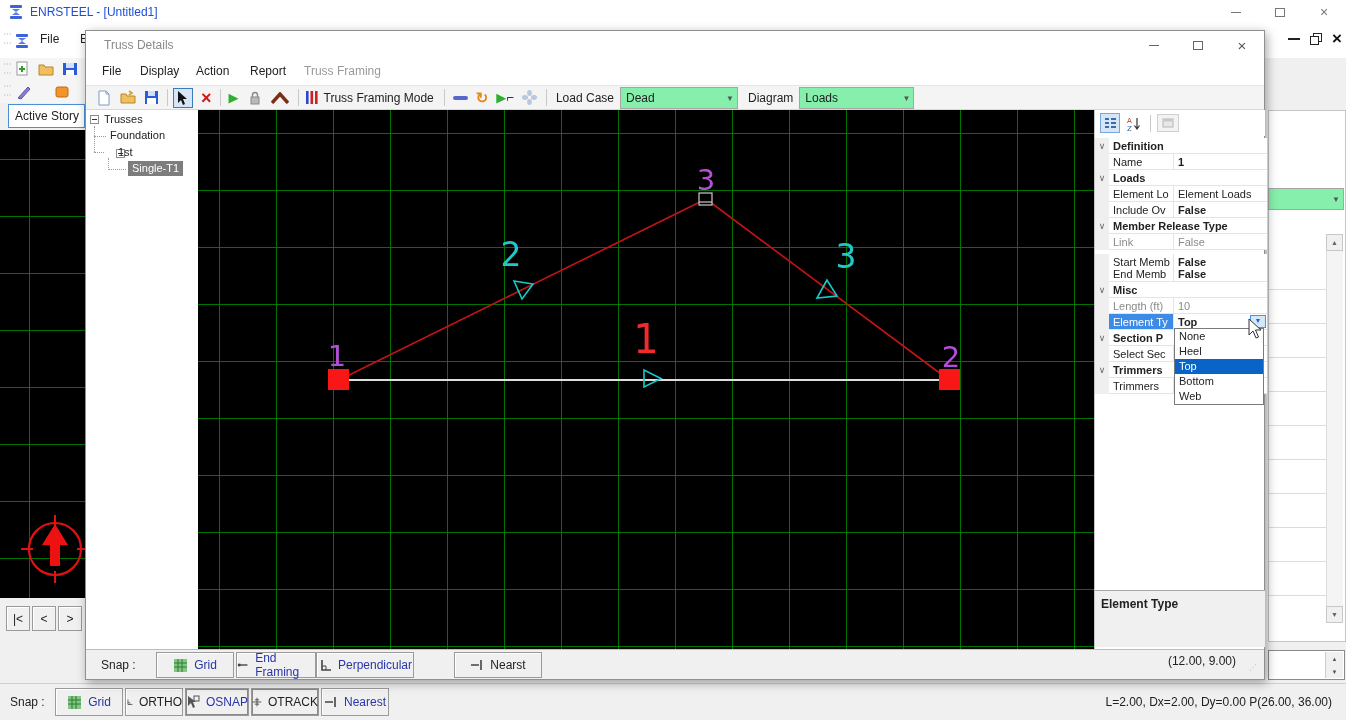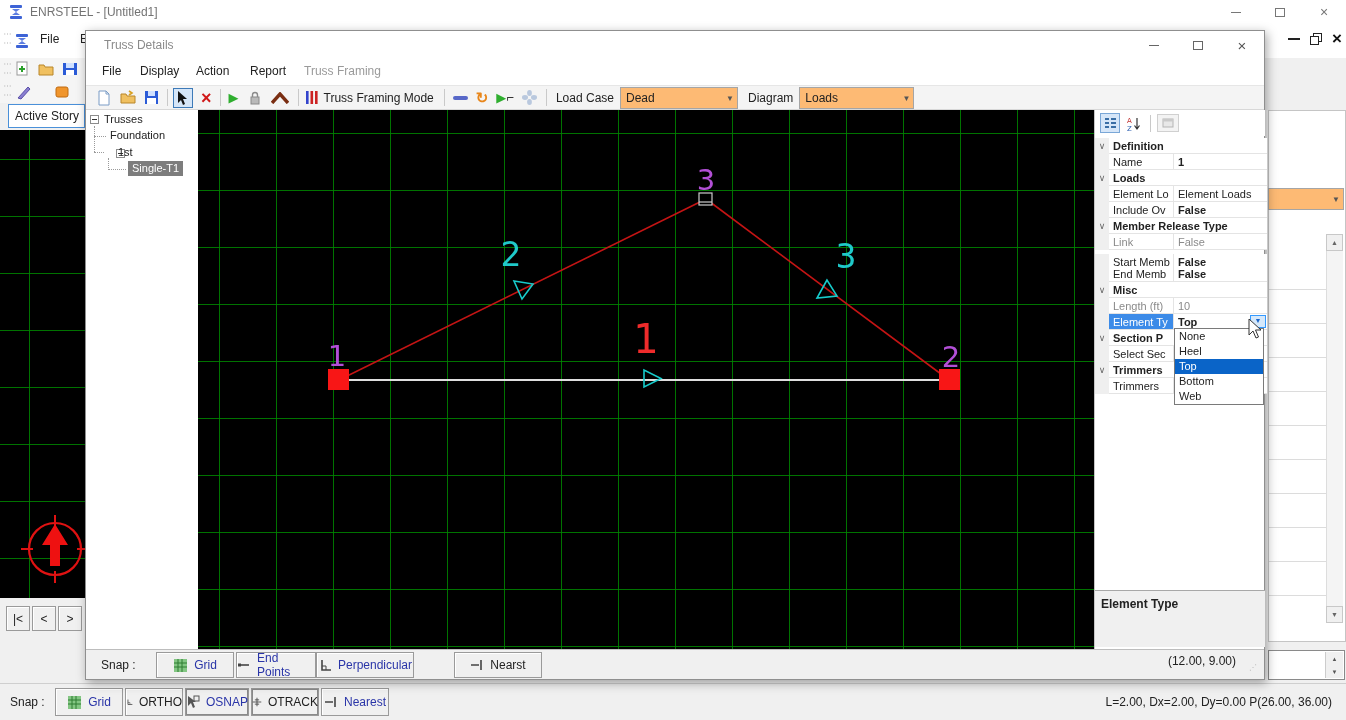--- a/index.html
+++ b/index.html
@@ -13,21 +13,21 @@
                      linear-gradient(to right,rgba(0,135,0,.85) 1px,transparent 1px);
     background-size:57px 57px;}
   
   .winctl{width:44px;height:100%;display:flex;align-items:center;justify-content:center;color:#777;}
   .minbar{width:10px;height:1px;background:#777;}
   .maxbox{width:10px;height:9px;border:1px solid #777;}
   .xglyph{font-size:14px;line-height:1;color:#777;}
   
   .menuitem{padding:4px 8px;display:inline-block;}
   .tbsep{width:1px;height:17px;background:#c9c9c9;}
-  .combo{background:#fdba74;border:1px solid #a5a5a5;height:22px;display:flex;align-items:center;padding-left:5px;position:relative;font-size:12px;}
+  .combo{background:#86efac;border:1px solid #a5a5a5;height:22px;display:flex;align-items:center;padding-left:5px;position:relative;font-size:12px;}
   .combo .arr{position:absolute;right:3px;top:6px;font-size:8px;color:#555;}
   
   .tbox{width:9px;height:9px;border:1px solid #8c8c8c;background:#fff;position:relative;display:inline-block;}
   .tbox::after{content:"";position:absolute;left:1px;right:1px;top:3px;height:1px;background:#333;}
   
   .prow{position:absolute;left:0;width:172px;height:16px;display:flex;font-size:11px;background:#fff;}
   .prow .gut{width:14px;background:#efefef;flex:none;display:flex;align-items:center;justify-content:center;color:#666;font-size:9px;}
   .prow .lab{width:65px;flex:none;padding:2px 2px 0 4px;border-right:1px solid #e4e4e4;border-bottom:1px solid #e4e4e4;overflow:hidden;white-space:nowrap;}
   .prow .val{flex:1;padding:2px 2px 0 4px;border-bottom:1px solid #e4e4e4;overflow:hidden;white-space:nowrap;position:relative;}
   .prow.cat .lab{border-right:none;font-weight:bold;width:158px;}
@@ -44,21 +44,21 @@
 </head>
 <body>
 
 <div class="abs" style="left:0;top:0;width:1346px;height:24px;background:#fff;">
   <svg class="abs" style="left:8px;top:4px;" width="16" height="16" viewBox="0 0 16 16">
     <rect x="2" y="1" width="12" height="3" rx="1" fill="#3d63d6"></rect>
     <polygon points="4,5 12,5 8,8" fill="#5b7ce0"></polygon>
     <polygon points="8,8 4,11 12,11" fill="#5b7ce0"></polygon>
     <rect x="2" y="12" width="12" height="3" rx="1" fill="#3d63d6"></rect>
   </svg>
-  <span class="abs" style="left:30px;top:5px;color:#737373;">ENRSTEEL - [Untitled1]</span>
+  <span class="abs" style="left:30px;top:5px;color:#1d4ed8;">ENRSTEEL - [Untitled1]</span>
   <div class="abs flexc" style="right:0;top:0;height:24px;">
     <div class="winctl">
         <div class="minbar"></div>
       </div>
     <div class="winctl">
         <div class="maxbox"></div>
       </div>
     <div class="winctl">
         <span class="xglyph">×</span>
       </div>
@@ -475,21 +475,21 @@
           <rect x="1" y="1" width="13" height="13" fill="#83c683"></rect>
           <path d="M5,1 V14 M9,1 V14 M1,5 H14 M1,9 H14" stroke="#2e7d32" stroke-width="1"></path>
         </svg>
       <span>Grid</span>
     </div>
     <div class="snapbtn on" style="left:150px;top:2px;width:80px;height:26px;">
       <svg width="14" height="14" viewBox="0 0 14 14">
           <path d="M2,7 H12" stroke="#444" stroke-width="1.6"></path>
           <rect x="1" y="5.5" width="3" height="3" fill="#444"></rect>
         </svg>
-      <span>End Points</span>
+      <span>End Framing</span>
     </div>
     <div class="snapbtn on" style="left:230px;top:2px;width:98px;height:26px;">
       <svg width="14" height="14" viewBox="0 0 14 14">
           <path d="M4,2 V12 H13" fill="none" stroke="#444" stroke-width="1.6"></path>
           <path d="M4,8 h4 v4" fill="none" stroke="#444" stroke-width="1"></path>
         </svg>
       <span>Perpendicular</span>
     </div>
     <div class="snapbtn" style="left:330px;top:2px;width:88px;height:26px;margin-left:38px;">
       <svg width="14" height="14" viewBox="0 0 14 14">

